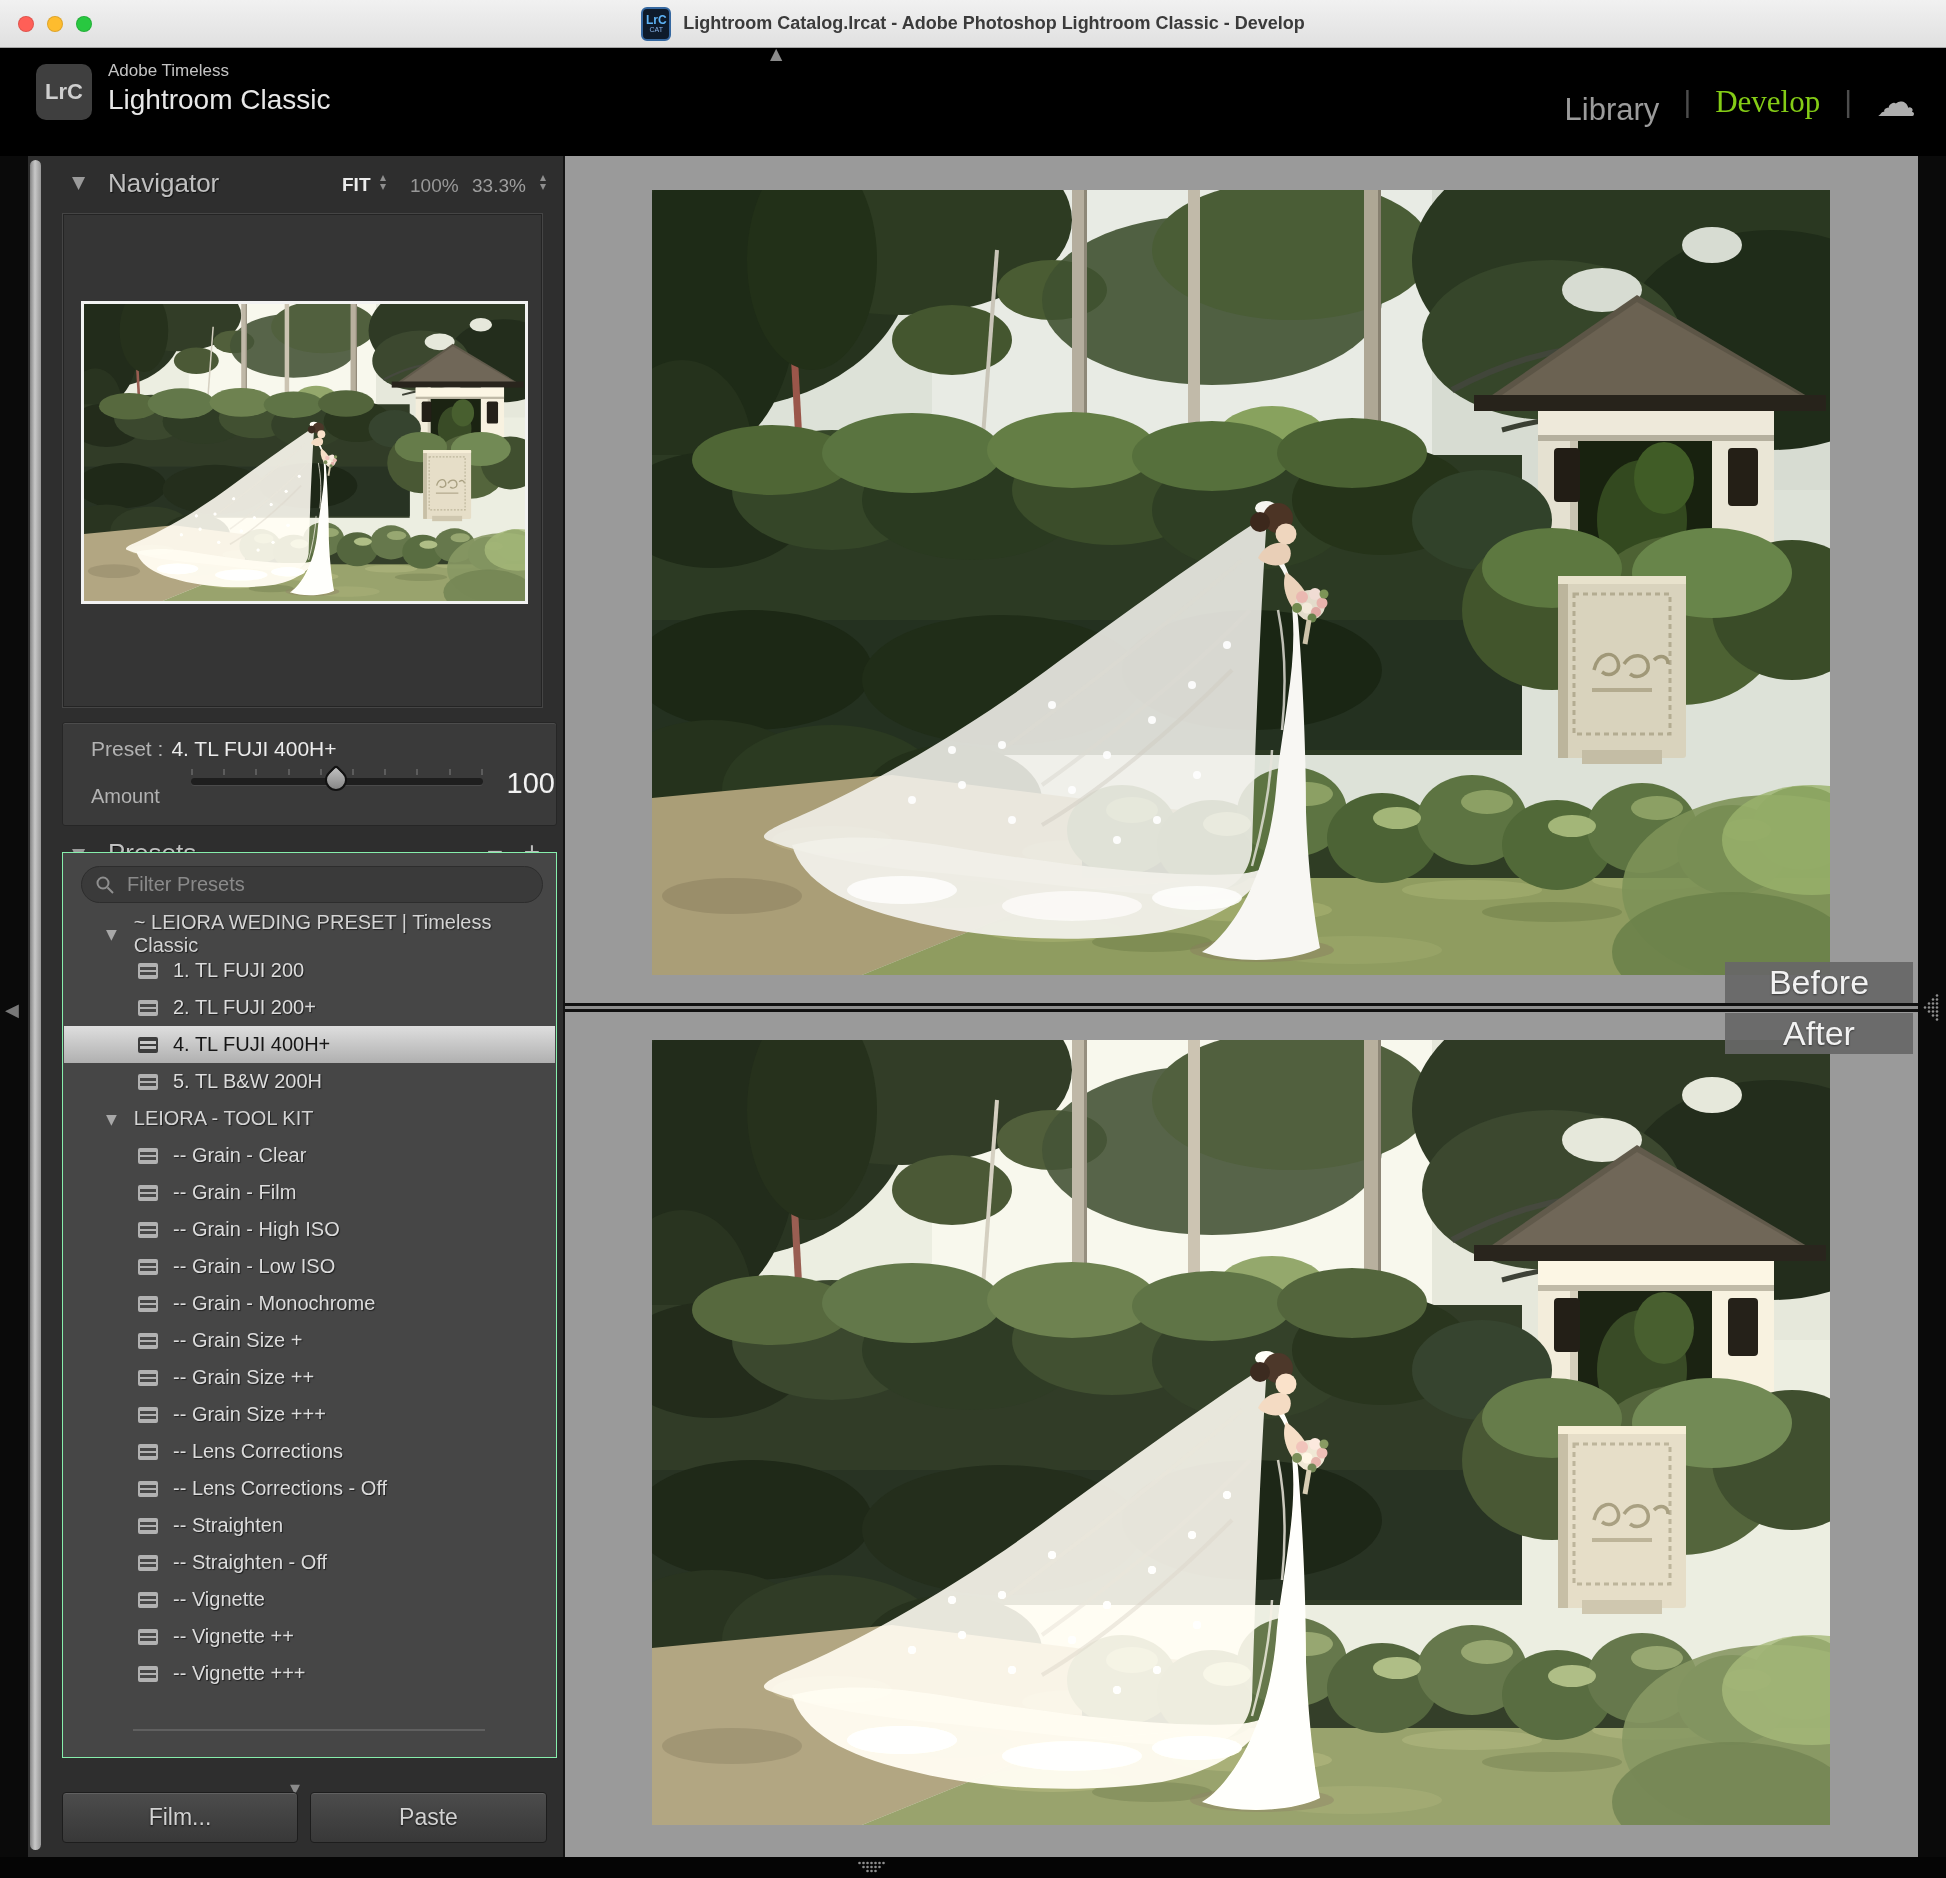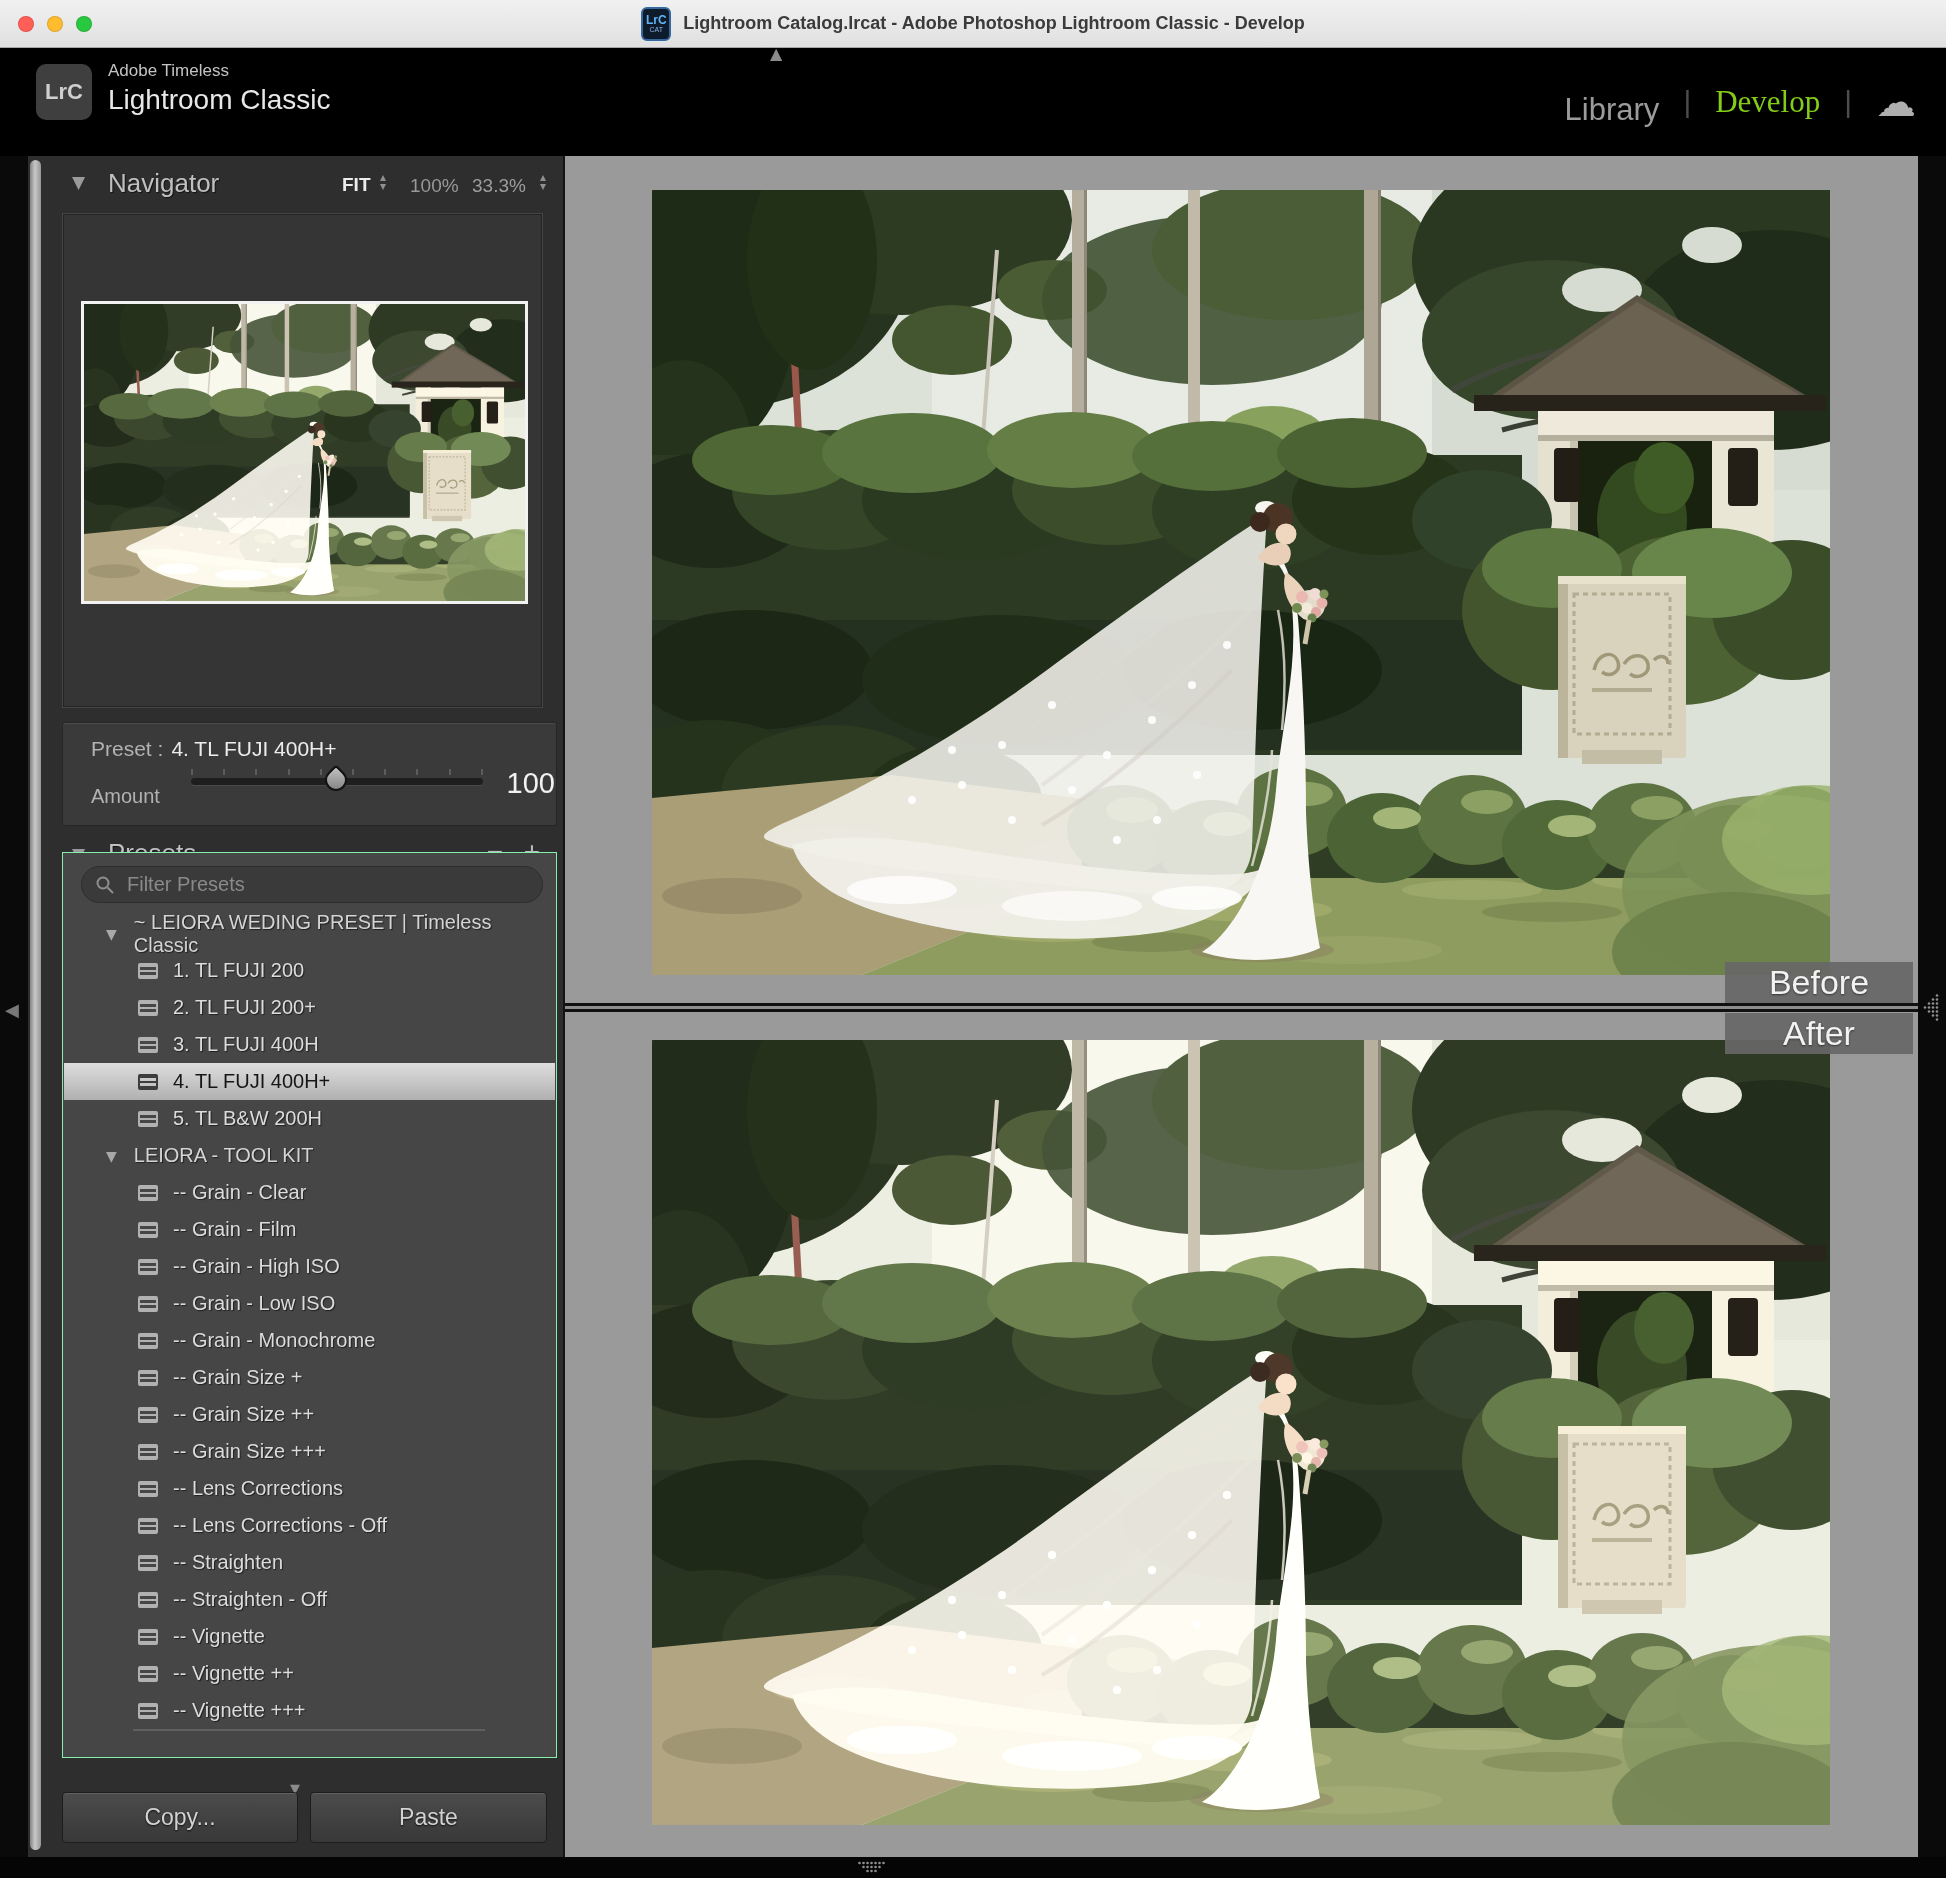--- a/index.html
+++ b/index.html
@@ -420,24 +420,20 @@
             <span>~ LEIORA WEDING PRESET | Timeless Classic</span>
           </div>
           <div class="row item">
             <span class="preset-icon"></span>
             <span>1. TL FUJI 200</span>
           </div>
           <div class="row item">
             <span class="preset-icon"></span>
             <span>2. TL FUJI 200+</span>
           </div>
-          <div class="row item">
-            <span class="preset-icon"></span>
-            <span>3. TL FUJI 400H</span>
-          </div>
           <div class="row item selected">
             <span class="preset-icon"></span>
             <span>4. TL FUJI 400H+</span>
           </div>
           <div class="row item">
             <span class="preset-icon"></span>
             <span>5. TL B&amp;W 200H</span>
           </div>
           <div class="row group">
             <span class="gtri">▼</span>
@@ -501,21 +497,21 @@
           </div>
           <div class="row item">
             <span class="preset-icon"></span>
             <span>-- Vignette +++</span>
           </div>
         </div>
       <div class="list-end-line"></div>
     </div>
 
     <div class="panel-down-arrow icon-font">▼</div>
-    <div class="btn btn-copy">Copy...</div>
+    <div class="btn btn-copy">Film...</div>
     <div class="btn btn-paste">Paste</div>
   </div>
 
   <div class="main-area">
     <div class="photo photo-before">
       <svg class="scene" viewBox="0 0 1178 785" preserveAspectRatio="none">
           <use href="#garden-scene"></use>
         </svg>
     </div>
     <div class="pane-divider"></div>

